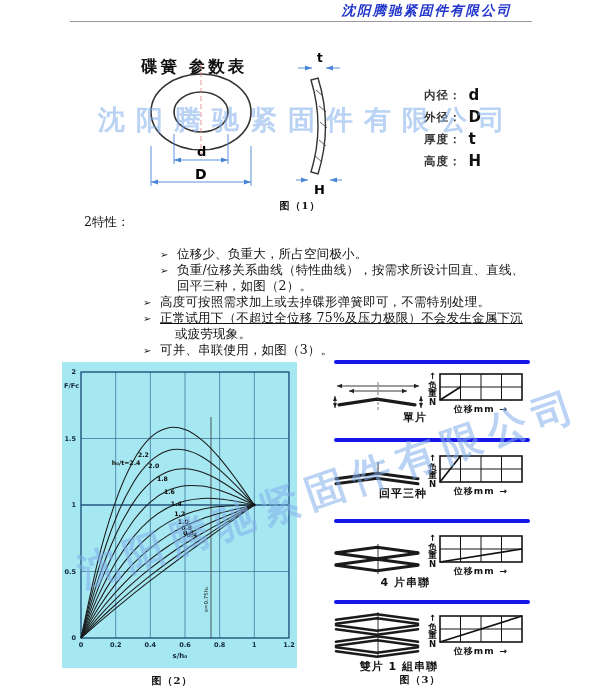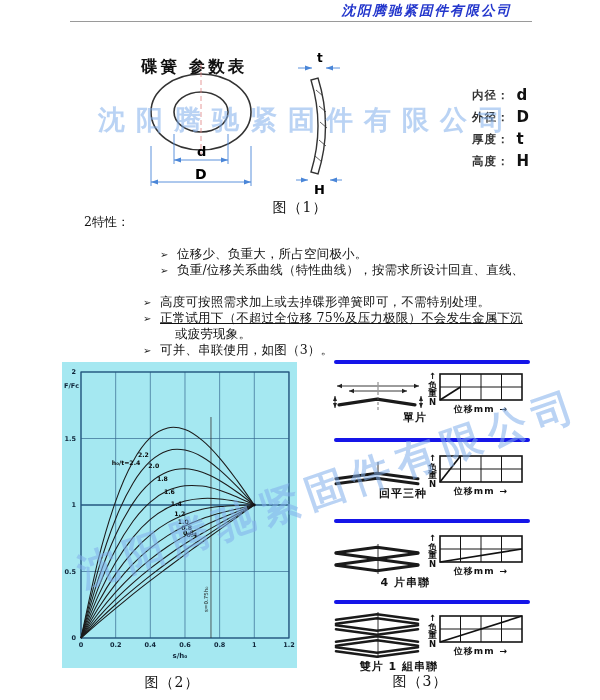--- a/index.html
+++ b/index.html
@@ -10,25 +10,25 @@
            font-family:"DejaVu Sans","Liberation Sans",sans-serif;
            font-size:13.5px;font-weight:bold;font-style:italic;color:#2336cc;letter-spacing:2px;}
   .header-rule{position:absolute;top:21px;left:70px;width:462px;height:0;border-top:1.5px solid #9a9a9a;}
   
   .def-line{position:absolute;top:28px;left:88px;font-size:12.5px;letter-spacing:.3px;}
   
   .fig1-title{position:absolute;top:56px;left:141px;font-size:16.5px;font-weight:bold;letter-spacing:3px;
               font-family:"DejaVu Sans","Liberation Sans",sans-serif;}
   .fig1-svg{position:absolute;top:52px;left:88px;}
   .params{position:absolute;top:84px;left:424px;}
-  .param-row{height:22px;display:flex;align-items:center;margin-left:48px;}
+  .param-row{height:22px;display:flex;align-items:center;}
   .param-row .plabel{font-size:11.5px;font-weight:bold;color:#333;letter-spacing:1px;}
   .param-row .psym{font-size:15px;font-weight:bold;margin-left:7px;
                    font-family:"DejaVu Sans","Liberation Sans",sans-serif;}
-  .caption{position:absolute;font-size:14px;text-align:center;letter-spacing:1px;}
+  .caption{position:absolute;font-size:10px;text-align:center;letter-spacing:1px;font-weight:bold;}
   .cap1{top:199px;left:258px;width:84px;}
   .cap2{top:674px;left:112px;width:120px;}
   .cap3{top:673px;left:360px;width:120px;}
   
   .feat-head{position:absolute;top:214px;left:84px;font-size:12.5px;}
   .f-line{position:absolute;font-size:12.5px;white-space:nowrap;letter-spacing:.2px;}
   .f-line .mk{display:inline-block;width:17px;font-size:10px;color:#222;}
   .f-line.nomk .mk{width:0;}
   .l0{top:230px;left:160px}.l1{top:246px;left:160px}.l2{top:262px;left:160px}
   .l3{top:278px;left:177px}.l4{top:294px;left:143px}.l5{top:310px;left:143px}
@@ -124,20 +124,21 @@
     <div class="param-row">
         <span class="plabel">高度：</span>
         <span class="psym">H</span>
       </div>
   </div>
   <div class="caption cap1">图（1）</div>
 
   <div class="feat-head">2特性：</div>
   <div class="f-line l1"><span class="mk">➢</span><span>位移少、负重大，所占空间极小。</span></div>
   <div class="f-line l2"><span class="mk">➢</span><span>负重/位移关系曲线（特性曲线），按需求所设计回直、直线、</span></div>
+  <div class="f-line l3 nomk"><span class="mk"></span><span>回平三种，如图（2）。</span></div>
   <div class="f-line l4"><span class="mk">➢</span><span>高度可按照需求加上或去掉碟形弹簧即可，不需特别处理。</span></div>
   <div class="f-line l5"><span class="mk">➢</span><span class="ul">正常试用下（不超过全位移 75%及压力极限）不会发生金属下沉</span></div>
   <div class="f-line l6"><span class="mk"></span><span>或疲劳现象。</span></div>
   <div class="f-line l7"><span class="mk">➢</span><span>可并、串联使用，如图（3）。</span></div>
 
   <div class="chart2">
     <svg id="chart2svg" width="235" height="306" viewBox="0 0 235 306">
         <line x1="19" y1="10" x2="19" y2="276" stroke="#35688f" stroke-width="0.7"></line>
         <line x1="53.660000000000004" y1="10" x2="53.660000000000004" y2="276" stroke="#35688f" stroke-width="0.7"></line>
         <line x1="88.32000000000001" y1="10" x2="88.32000000000001" y2="276" stroke="#35688f" stroke-width="0.7"></line>

